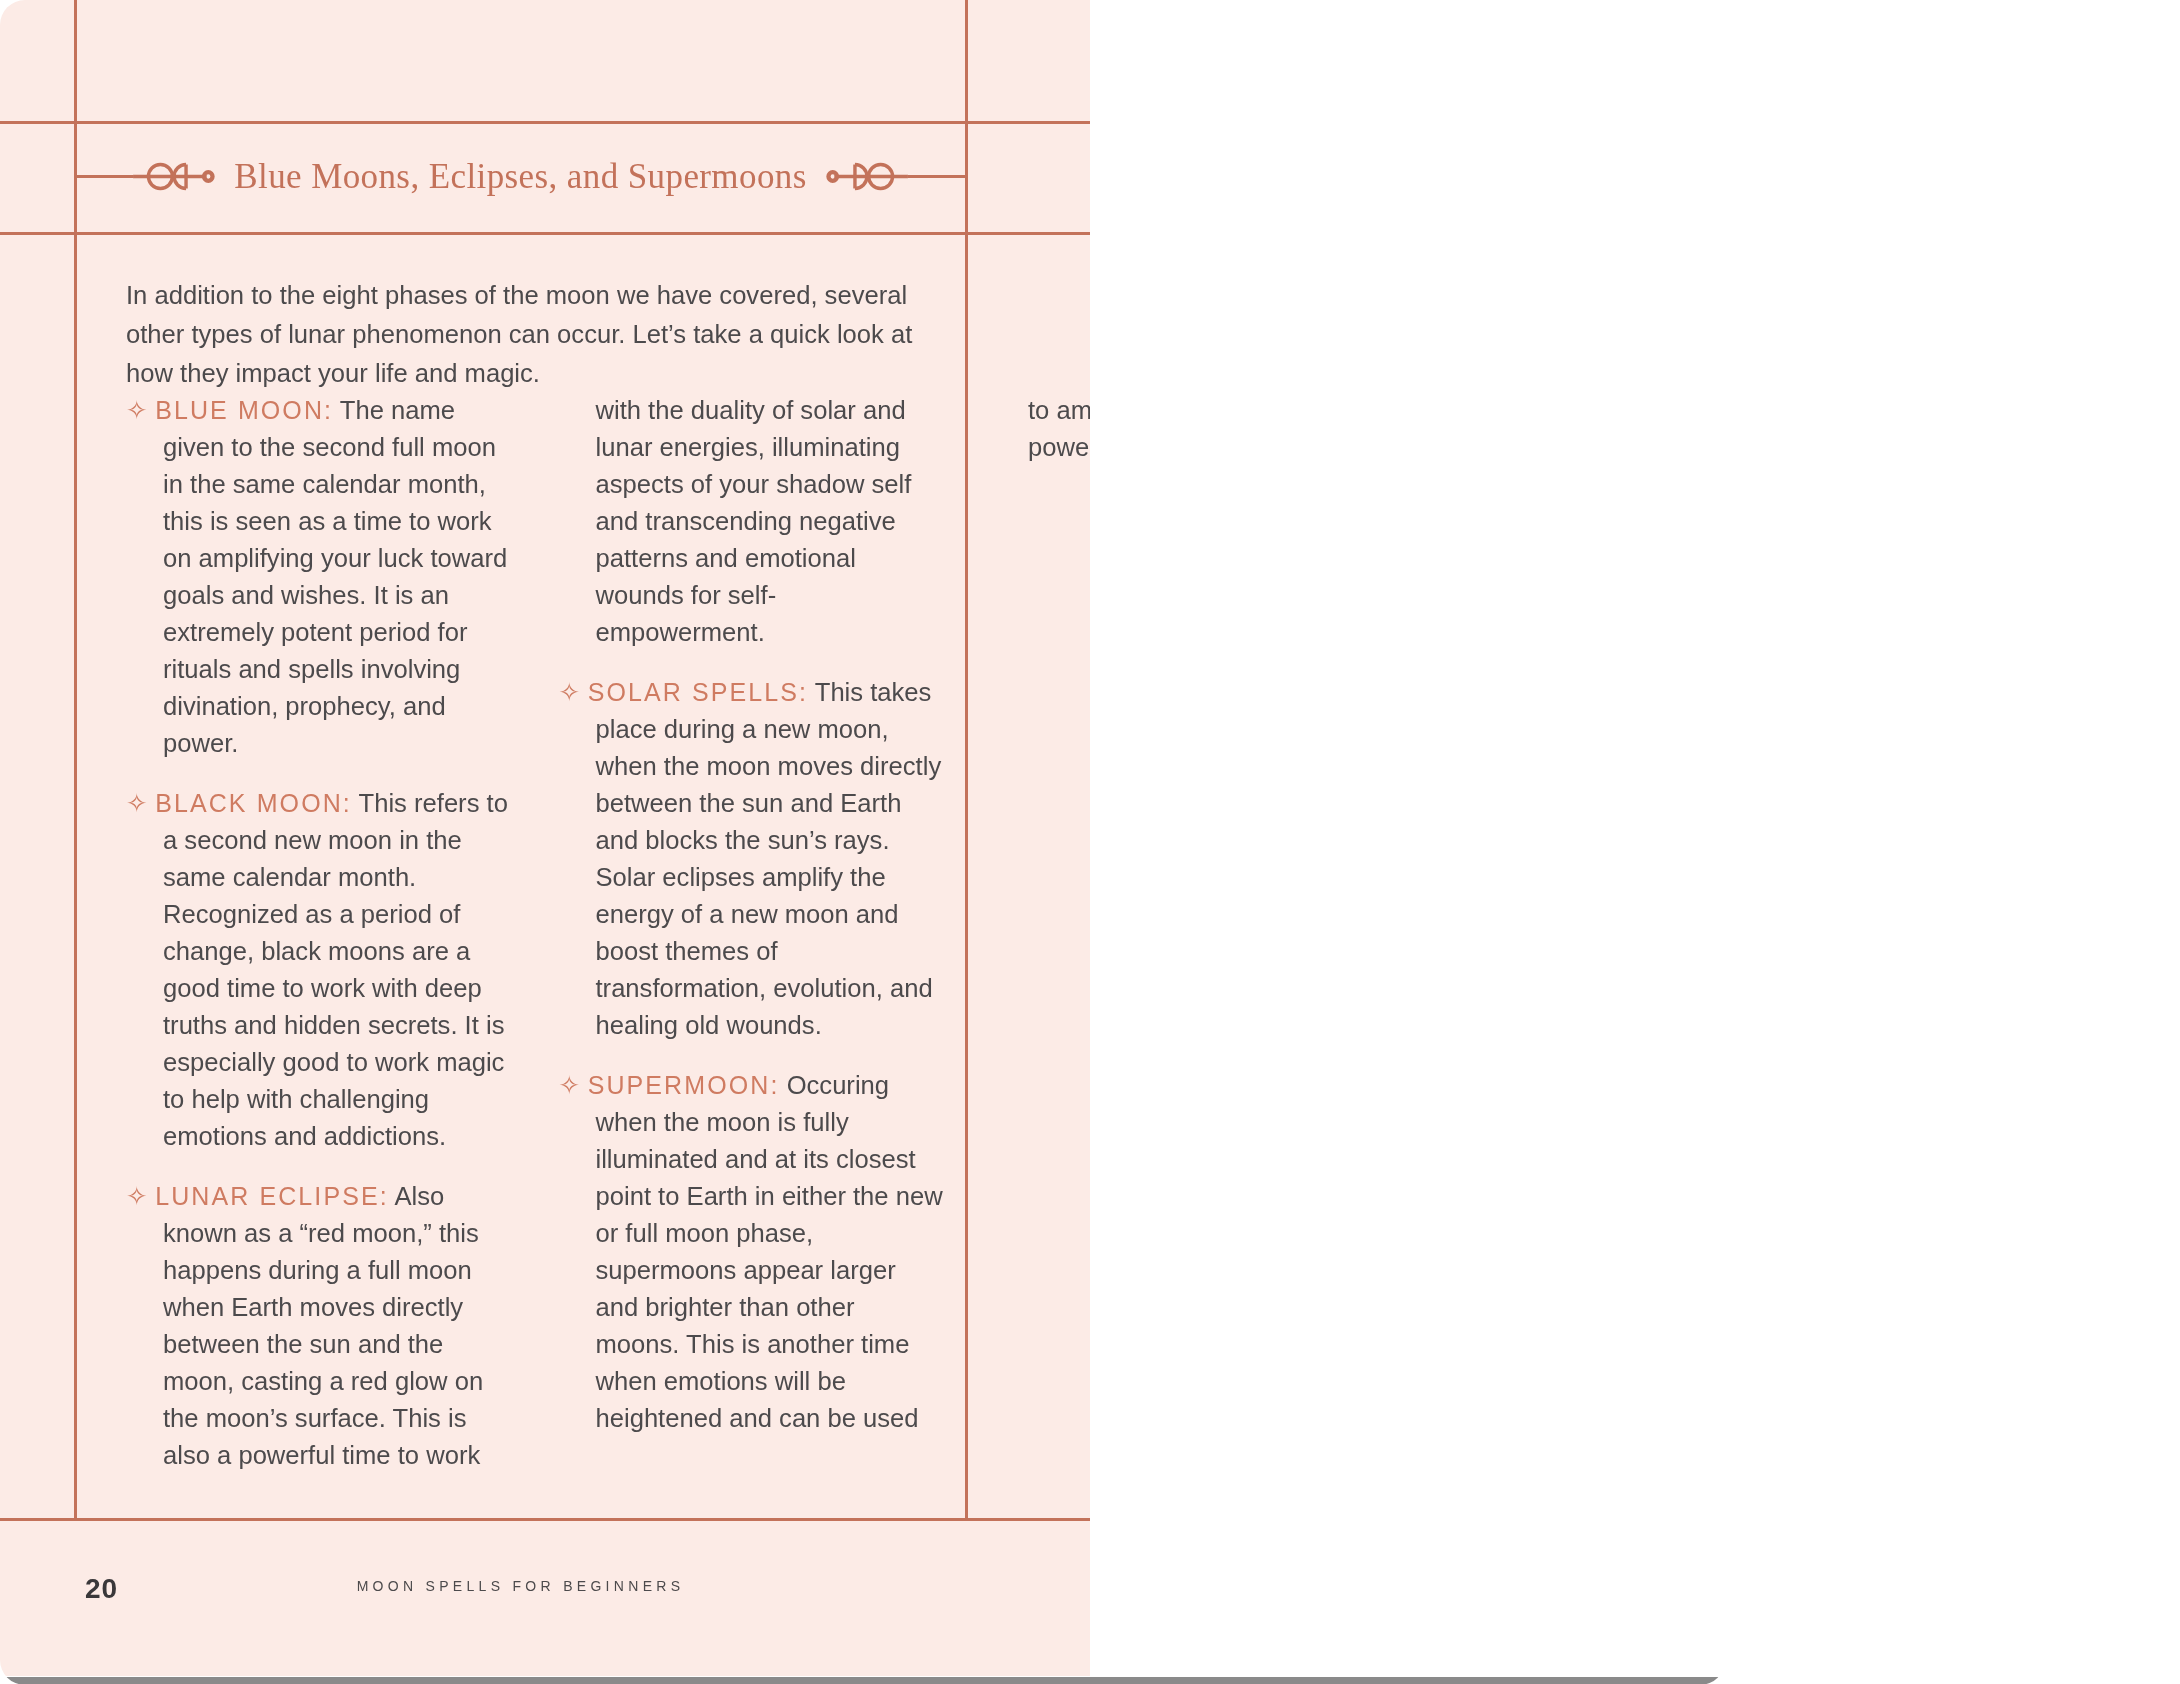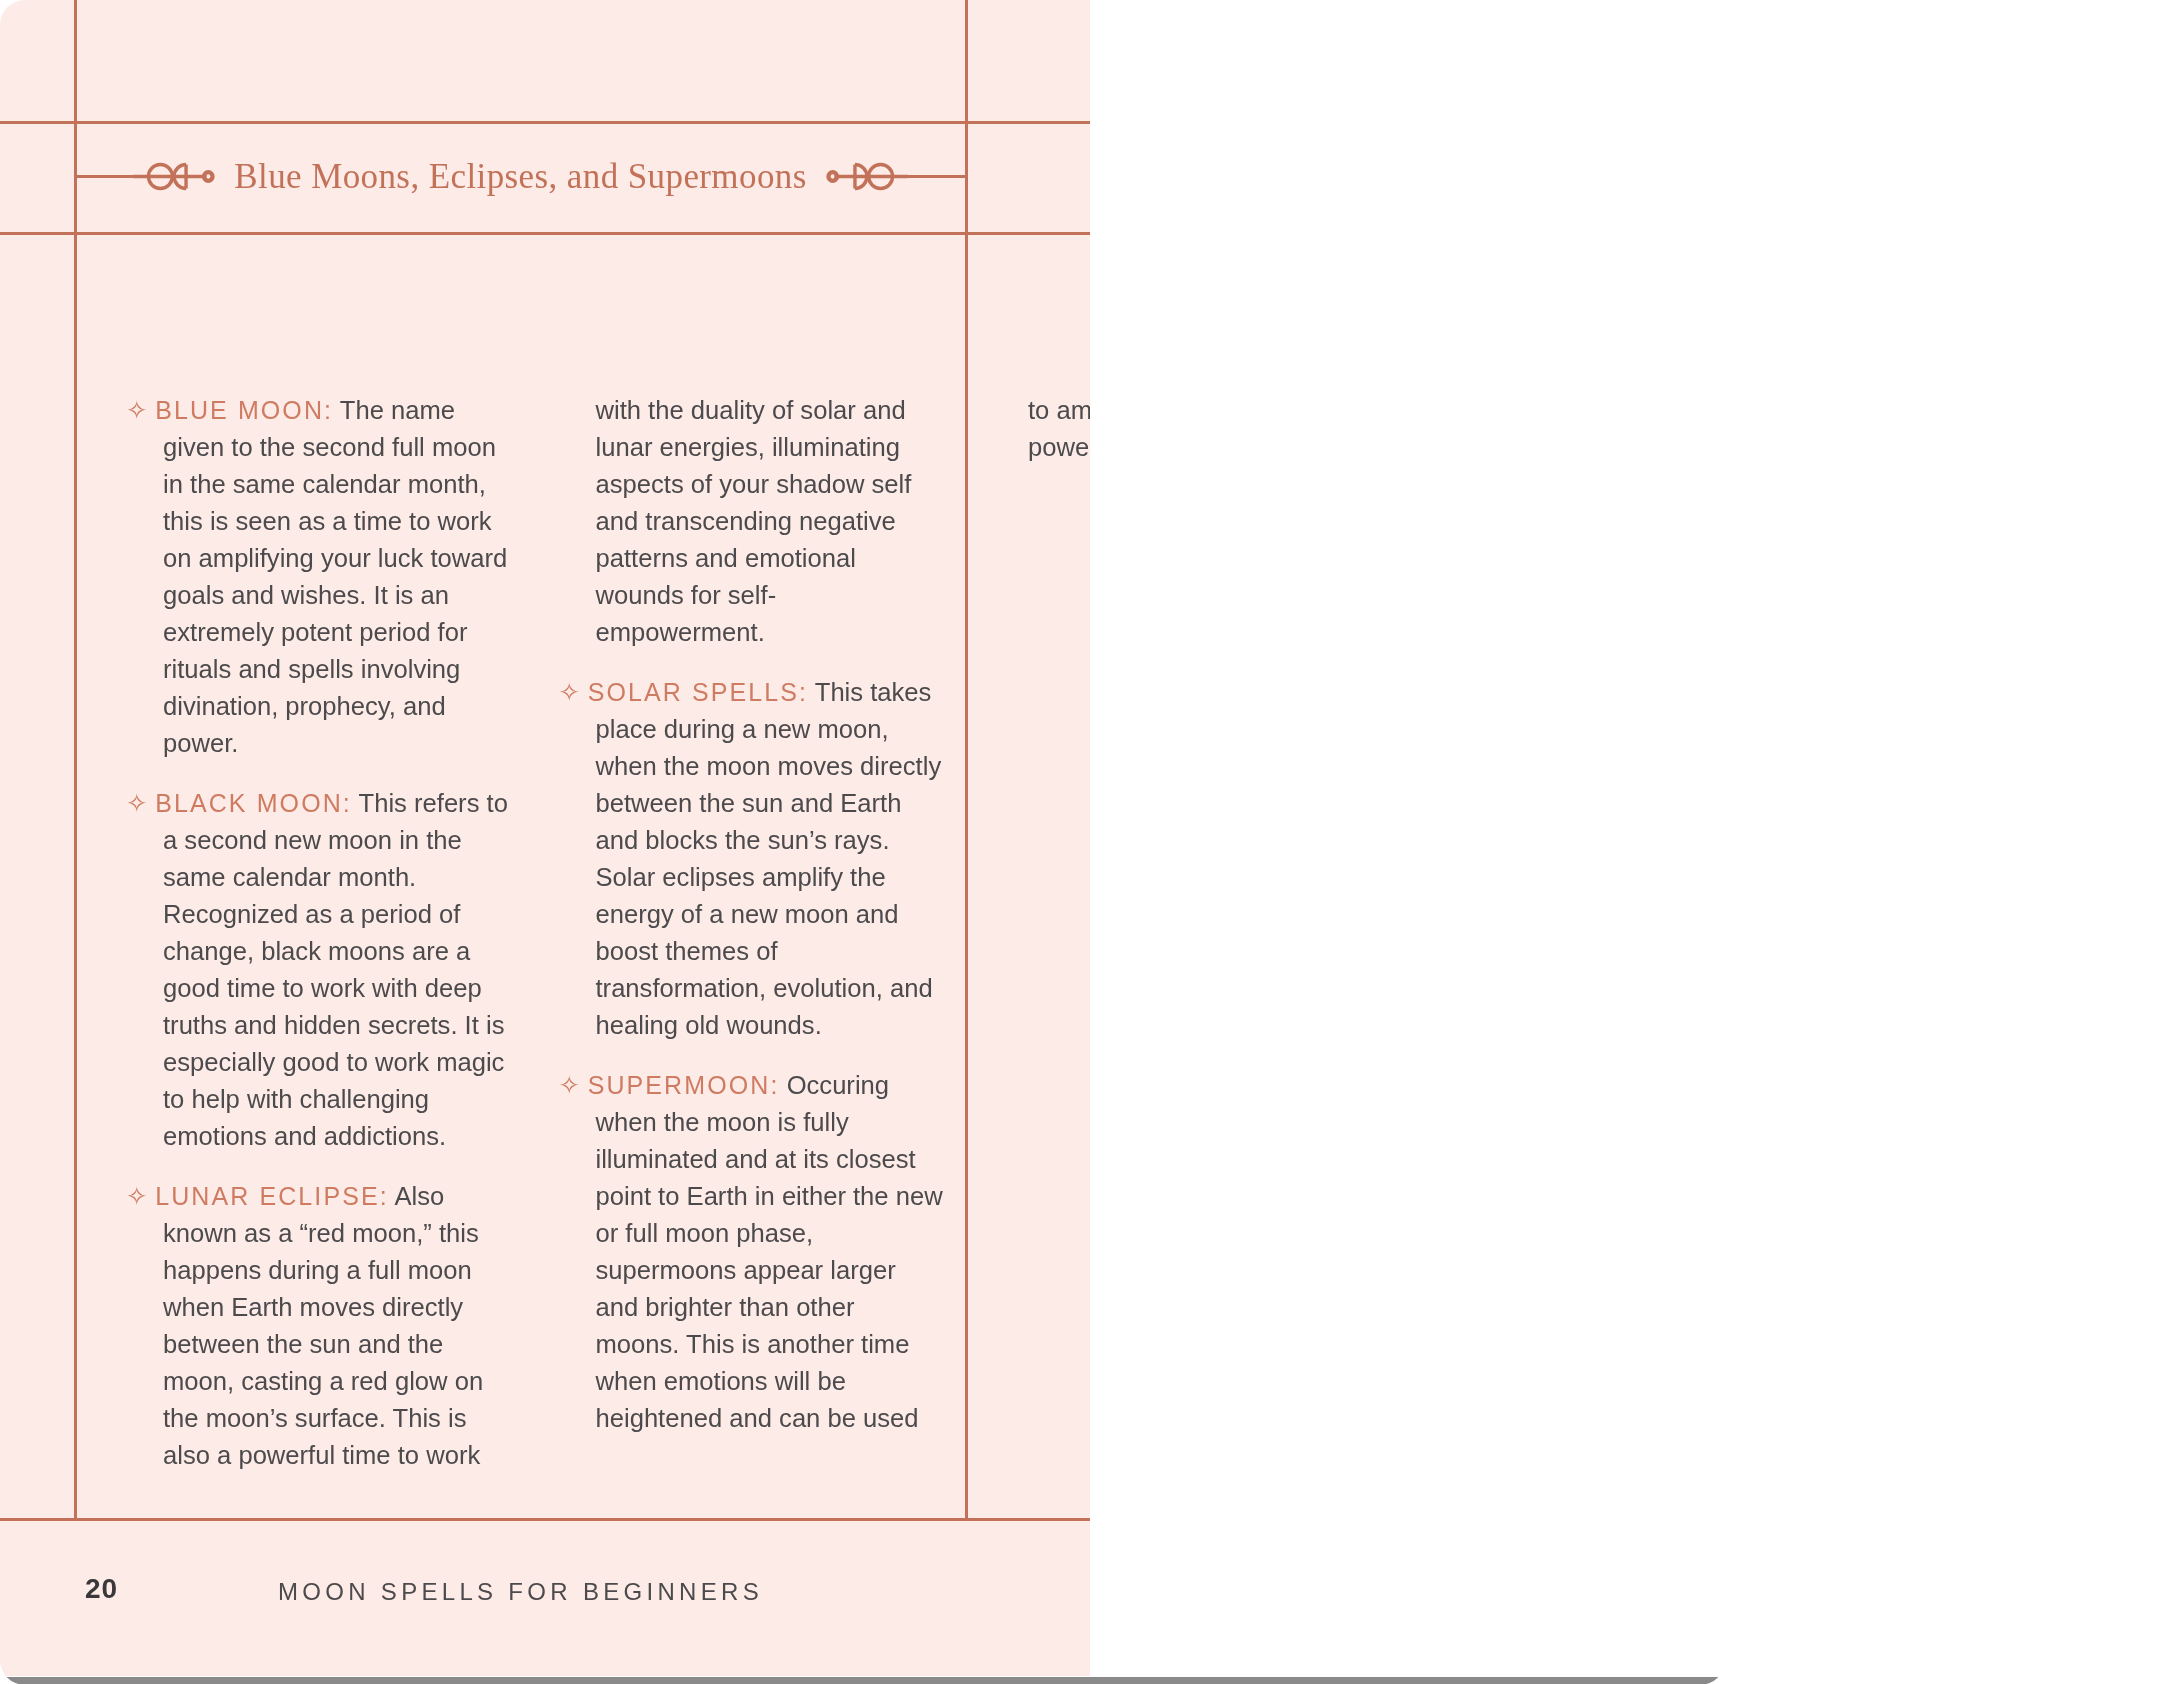--- a/index.html
+++ b/index.html
@@ -43,21 +43,21 @@
   .item{margin:0 0 23px 0;text-indent:-37px;padding-left:37px;}
   .imark{color:#cf7b61;font-size:25.6px;margin-right:7.7px;}
   .ilabel{color:#cf7b61;letter-spacing:2.1px;font-size:25px;}
 
   .lp-pagenum{
     position:absolute;left:85px;top:1573px;
     font-size:28px;font-weight:600;color:#3a383a;letter-spacing:0.9px;
   }
   .lp-running{
     position:absolute;left:75px;top:1578px;width:891px;text-align:center;
-    font-size:24px;letter-spacing:4.3px;color:#4c4a4c;
+    font-size:14px;letter-spacing:4.3px;color:#4c4a4c;
   }
 </style>
 </head>
 <body>
 
 <div class="spread">
 
   <div class="left-page">
 
     <div class="fl fl-v" style="left:74px;top:0;height:1518px;"></div>
@@ -87,20 +87,21 @@
             <circle cx="16" cy="31" r="5" stroke-width="5"></circle>
             <path d="M42 17 A14 14 0 0 1 42 45"></path>
             <line x1="42" y1="17" x2="42" y2="45"></line>
             <circle cx="72" cy="31" r="14"></circle>
           </g>
         </svg>
         <div class="orn-line"></div>
       </div>
     </div>
 
+    <p class="lp-intro">In addition to the eight phases of the moon we have covered, several other types of lunar phenomenon can occur. Let’s take a quick look at how they impact your life and magic.</p>
 
     <div class="lp-items">
       <div class="item"><span class="imark">✧</span><span class="ilabel">BLUE MOON:</span> <span>The name given to the second full moon in the same calendar month, this is seen as a time to work on amplifying your luck toward goals and wishes. It is an extremely potent period for rituals and spells involving divination, prophecy, and power.</span></div>
       <div class="item"><span class="imark">✧</span><span class="ilabel">BLACK MOON:</span> <span>This refers to a second new moon in the same calendar month. Recognized as a period of change, black moons are a good time to work with deep truths and hidden secrets. It is especially good to work magic to help with challenging emotions and addictions.</span></div>
       <div class="item"><span class="imark">✧</span><span class="ilabel">LUNAR ECLIPSE:</span> <span>Also known as a “red moon,” this happens during a full moon when Earth moves directly between the sun and the moon, casting a red glow on the moon’s surface. This is also a powerful time to work with the duality of solar and lunar energies, illuminating aspects of your shadow self and transcending negative patterns and emotional wounds for self-empowerment.</span></div>
       <div class="item"><span class="imark">✧</span><span class="ilabel">SOLAR SPELLS:</span> <span>This takes place during a new moon, when the moon moves directly between the sun and Earth and blocks the sun’s rays. Solar eclipses amplify the energy of a new moon and boost themes of transformation, evolution, and healing old wounds.</span></div>
       <div class="item"><span class="imark">✧</span><span class="ilabel">SUPERMOON:</span> <span>Occuring when the moon is fully illuminated and at its closest point to Earth in either the new or full moon phase, supermoons appear larger and brighter than other moons. This is another time when emotions will be heightened and can be used to amplify manifestation power.</span></div>
     </div>
 
     <div class="lp-pagenum">20</div>

